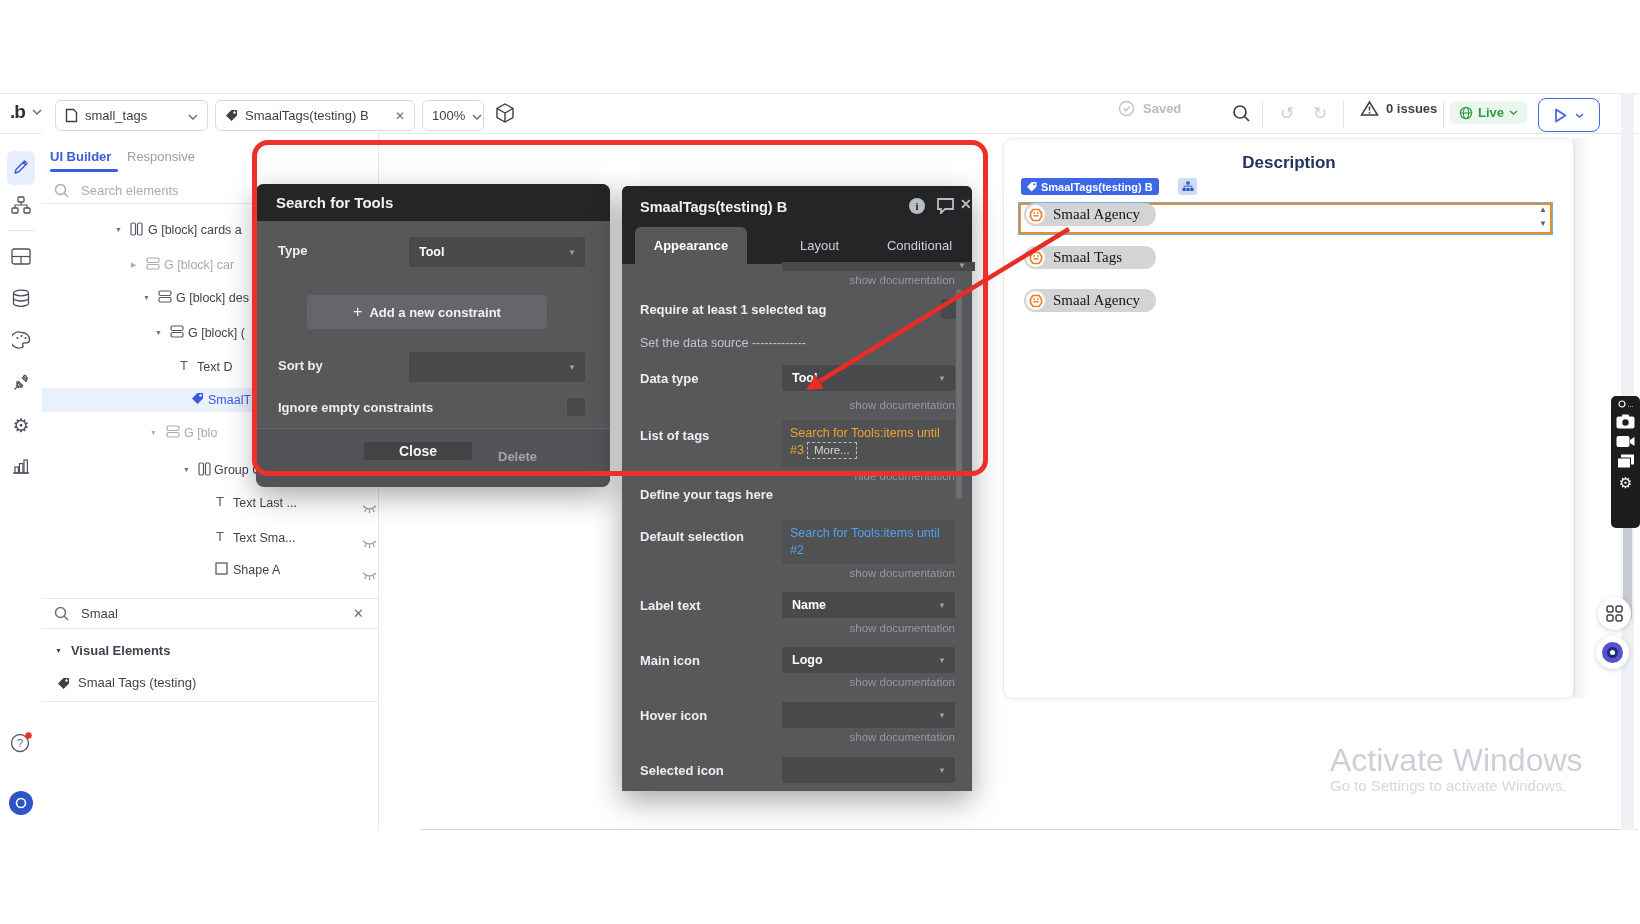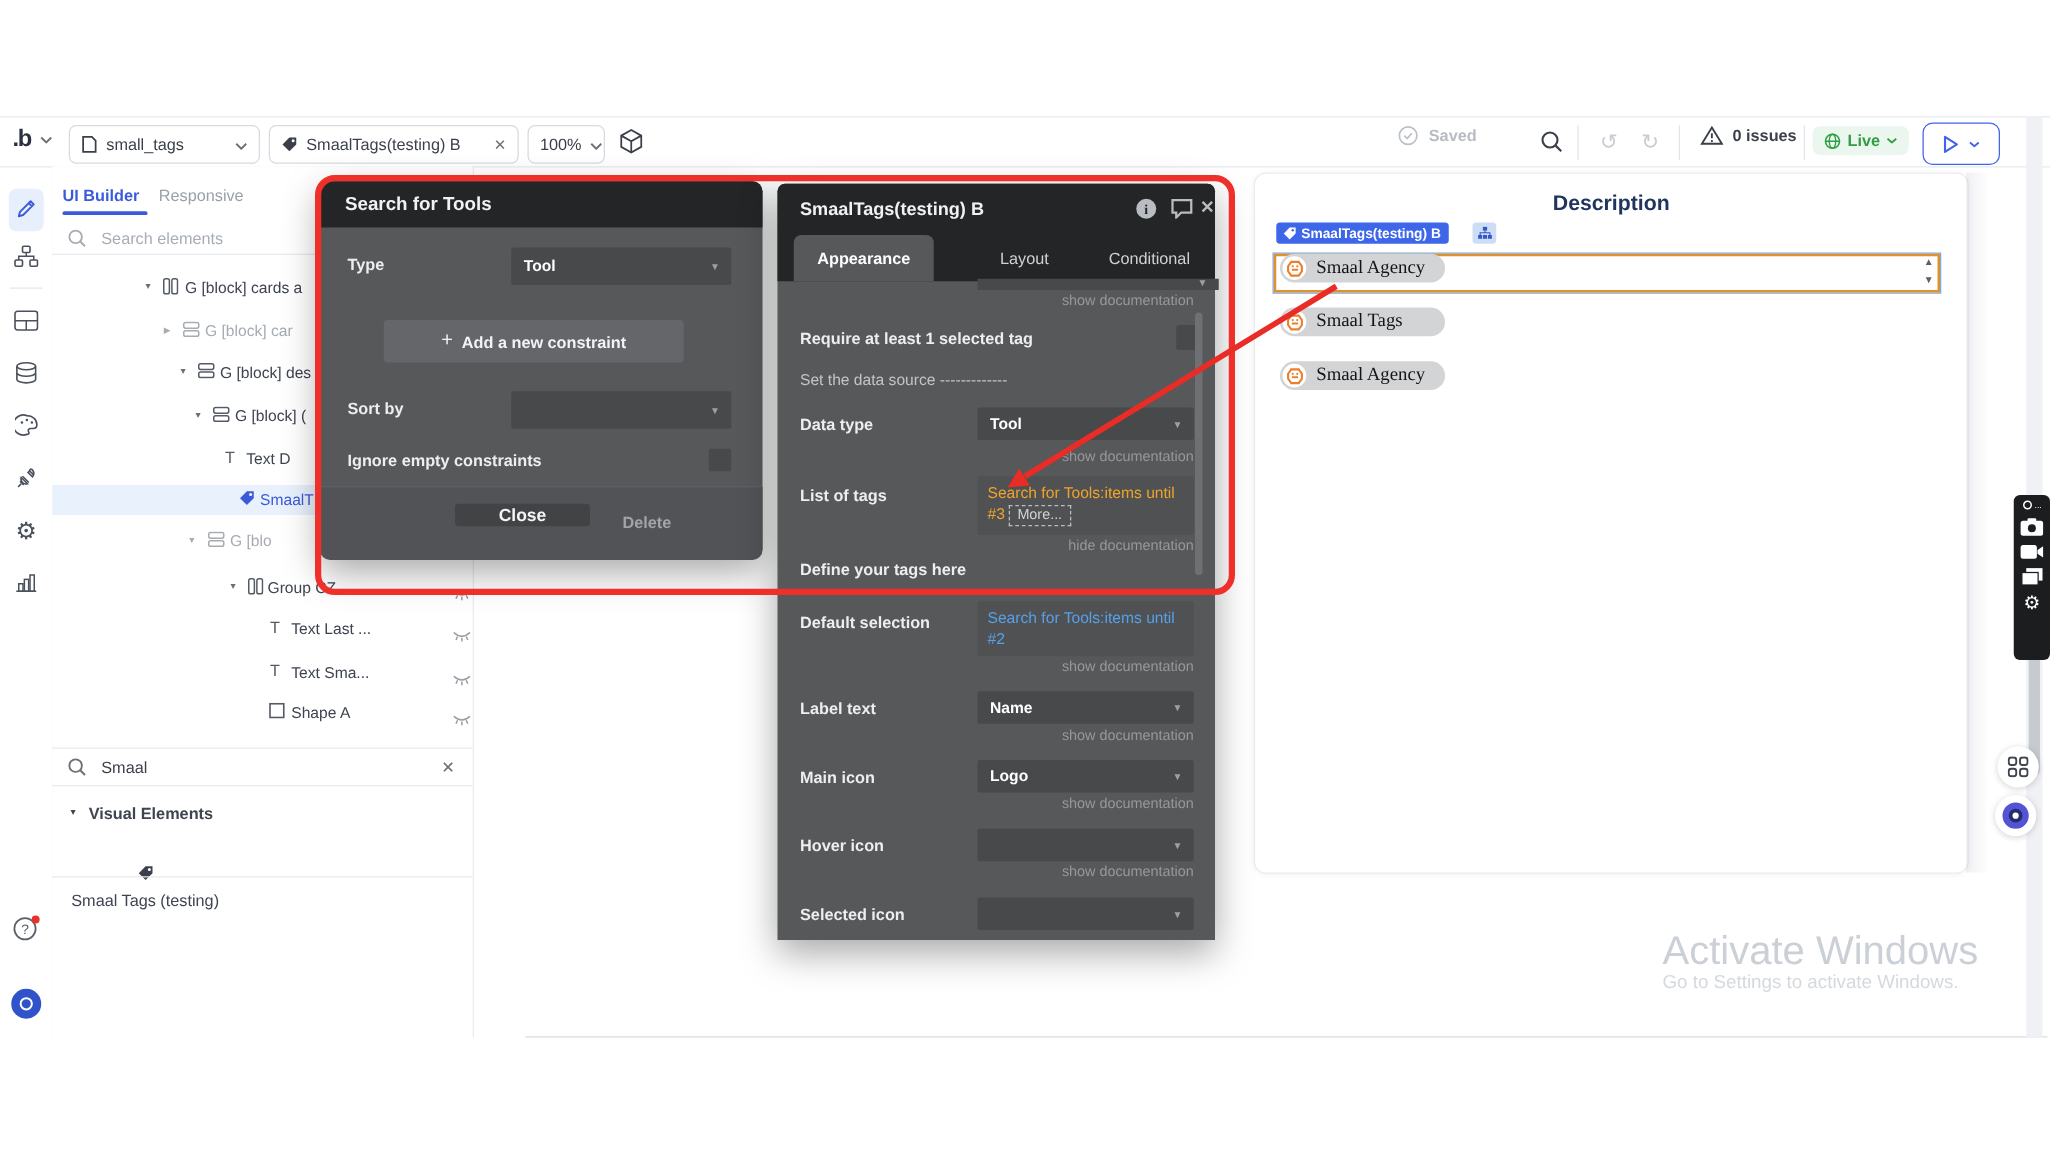--- a/index.html
+++ b/index.html
@@ -32,21 +32,21 @@
   .trow{position:absolute;left:0;width:336px;height:24px;line-height:24px;font-size:12.5px;color:#3e4450;}
   .trow .tgl{position:absolute;top:0;font-size:7px;color:#6a7078;}
   .trow .ticon{position:absolute;top:4px;line-height:normal;}
   .trow .tlabel{position:absolute;top:0;white-space:nowrap;}
   .trow.gray, .trow.gray .tgl{color:#a6abb3;}
   .trow.sel{background:#e8f1fc;}
   .trow.sel .tlabel{color:#3b5bdb;}
   .eyeic{position:absolute;top:7px;left:320px;}
 
   
-  .dkpanel{position:absolute;background:#56585a;border-radius:8px;box-shadow:0 10px 30px rgba(0,0,0,.35);}
+  .dkpanel{position:absolute;background:#56585a;border-radius:8px;box-shadow:0 10px 30px rgba(0,0,0,.35);margin-top:39px;}
   .dkhead{background:#232527;color:#f1f2f4;font-size:15px;font-weight:600;display:flex;align-items:center;
           border-radius:8px 8px 0 0;}
   .dklabel{position:absolute;color:#eceef0;font-size:13px;font-weight:600;}
   .dkdim{position:absolute;color:#c2c4c7;font-size:12.5px;}
   .dd{position:absolute;background:#47494b;border-radius:2px;color:#fff;font-size:12.5px;font-weight:600;
       display:flex;align-items:center;padding:0 10px;}
   .dd .caret{position:absolute;right:9px;font-size:8px;color:#9da0a3;}
   .dkbtn{position:absolute;background:#64666a;color:#f2f3f4;font-size:13px;font-weight:600;border-radius:3px;
          display:flex;align-items:center;justify-content:center;gap:7px;}
   .chkbox{position:absolute;background:#47494b;border-radius:2px;}
@@ -388,21 +388,21 @@
         </svg>
       <input class="srch-input" value="Smaal" style="">
       <span style="margin-left:auto;margin-right:14px;color:#6a7078;font-size:13px;">✕</span>
     </div>
     <div class="hline" style="left:0;top:495px;width:336px;"></div>
 
     <div class="a" style="left:13px;top:510px;display:flex;align-items:center;gap:9px;">
       <span style="font-size:7px;color:#3e4450;">▼</span>
       <span style="font-size:13px;font-weight:bold;color:#3e4450;">Visual Elements</span>
     </div>
-    <div class="a" style="left:15px;top:559px;display:flex;align-items:center;gap:8px;flex-direction:column;">
+    <div class="a" style="left:15px;top:542px;display:flex;align-items:flex-end;gap:8px;">
       <svg width="13" height="13">
           <polygon points="1,6.5 6.5,1 12,1 12,6.5 6.5,12" fill="#3a3f4a"></polygon>
           <circle cx="9.5" cy="3.5" r="1.2" fill="#fff"></circle>
         </svg>
       <span style="font-size:13px;color:#3e4450;">Smaal Tags (testing)</span>
     </div>
     <div class="hline" style="left:0;top:568px;width:336px;"></div>
   </div>
 
   <div id="canvas-card">

